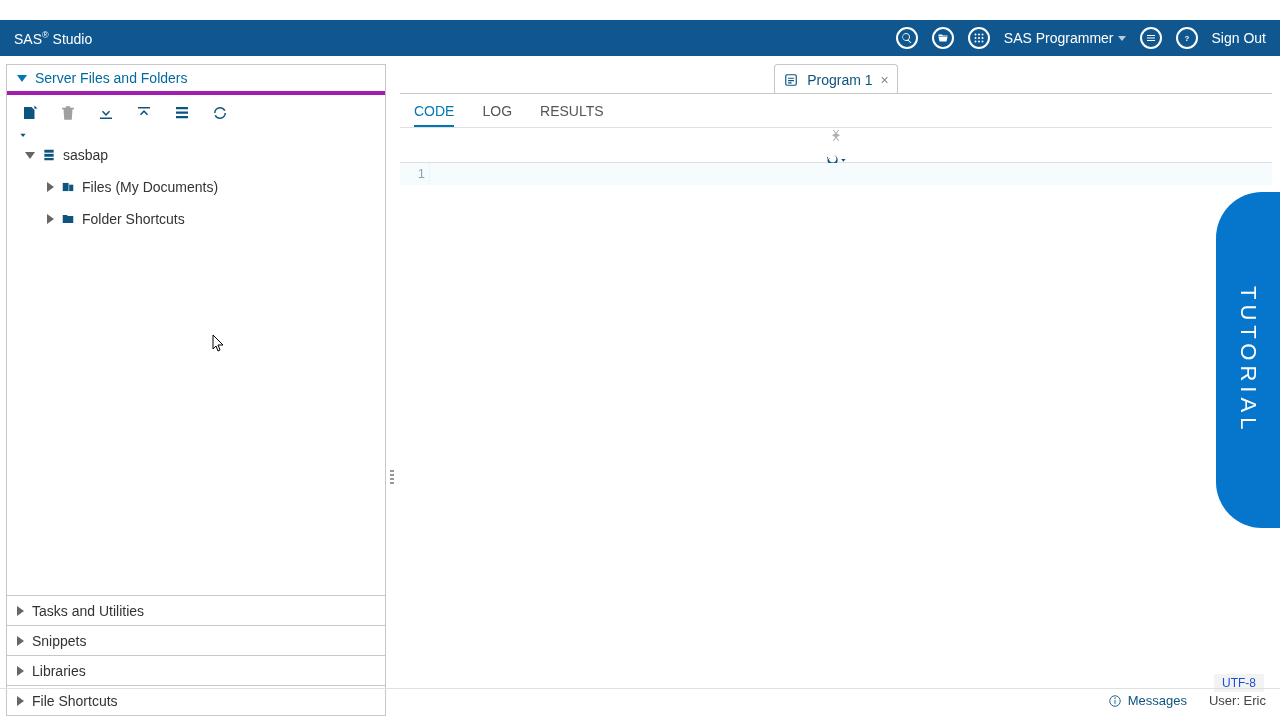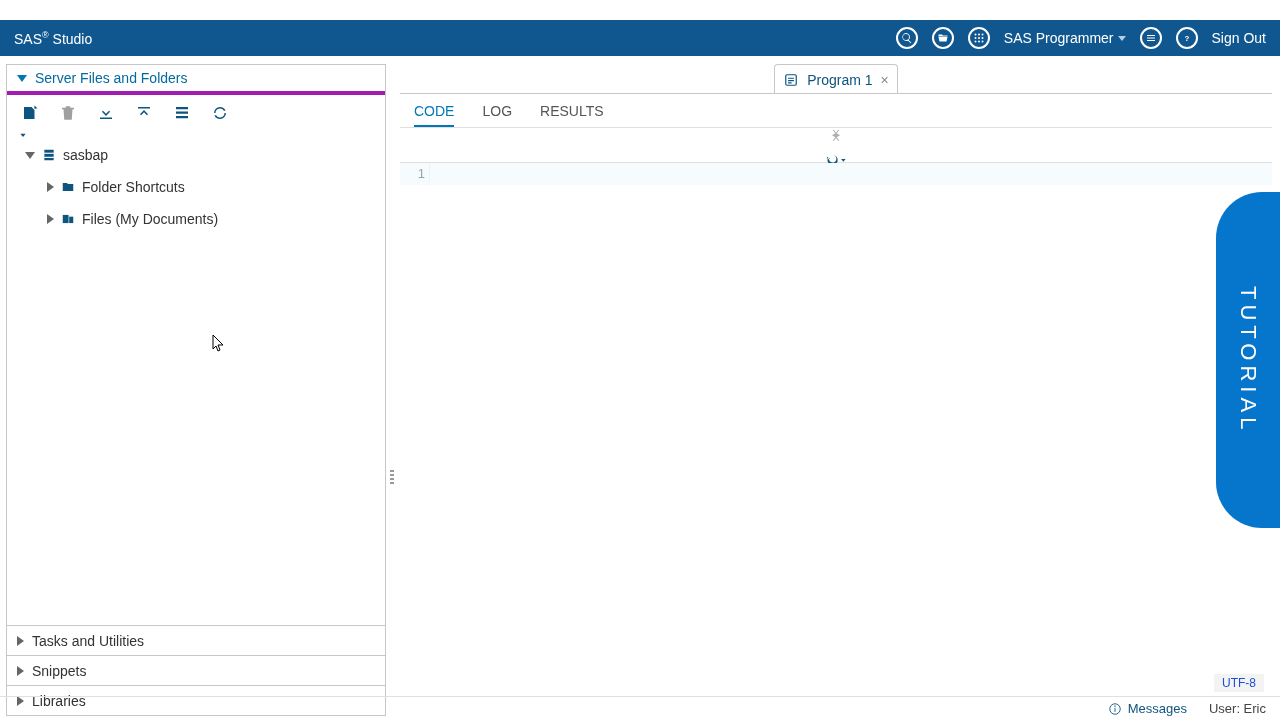--- a/index.html
+++ b/index.html
@@ -72,21 +72,21 @@
 
 
 .tutorial-tab {
   position: absolute; right: 0; top: 192px; width: 64px; height: 336px;
   background: #0675cc; color: #fff; border-top-left-radius: 46px; border-bottom-left-radius: 46px;
   display: flex; align-items: center; justify-content: center; cursor: pointer;
 }
 .tutorial-tab span { writing-mode: vertical-rl; font-size: 22px; letter-spacing: 5px; font-weight: 300; }
 
 
-.statusbar { position: absolute; bottom: 0; left: 0; right: 0; height: 24px; border-top: 1px solid #e0e0e0; display: flex; justify-content: flex-end; align-items: center; padding: 0 14px; gap: 22px; font-size: 13px; color: #444; margin-top: 16px; }
+.statusbar { position: absolute; bottom: 8px; left: 0; right: 0; height: 24px; border-top: 1px solid #e0e0e0; display: flex; justify-content: flex-end; align-items: center; padding: 0 14px; gap: 22px; font-size: 13px; color: #444; margin-top: 16px; }
 .statusbar .msg { display: flex; align-items: center; gap: 6px; cursor: pointer; color: #0d547e; }
 .statusbar .msg svg { width: 14px; height: 14px; fill: none; stroke: #0d547e; stroke-width: 1.5; }
 .encoding-chip { position: absolute; right: 16px; bottom: 28px; font-size: 12px; color: #1d4ed8; background: #f3f3f3; padding: 2px 8px; }
 
 
 .cursor-arrow { position: absolute; left: 212px; top: 334px; }
 .cursor-arrow svg { width: 14px; height: 18px; }
 </style>
 </head>
 <body>
@@ -193,46 +193,50 @@
             <rect x="4" y="3" width="16" height="5"></rect>
             <rect x="4" y="10" width="16" height="5"></rect>
             <rect x="4" y="17" width="16" height="4"></rect>
           </svg>
         <span>sasbap</span>
       </div>
       <div class="tree-children">
         <div class="tree-row">
           <span class="tree-tri closed"></span>
           <svg class="tree-ico" viewBox="0 0 24 24">
-              <path d="M3 5h7l2 2h9v12H3V5z"></path>
-            </svg>
-          <span>Folder Shortcuts</span>
-        </div>
-        <div class="tree-row">
-          <span class="tree-tri closed"></span>
-          <svg class="tree-ico" viewBox="0 0 24 24">
               <rect x="3" y="5" width="10" height="14"></rect>
               <rect x="14" y="8" width="7" height="11"></rect>
             </svg>
           <span>Files (My Documents)</span>
         </div>
+        <div class="tree-row">
+          <span class="tree-tri closed"></span>
+          <svg class="tree-ico" viewBox="0 0 24 24">
+              <path d="M3 5h7l2 2h9v12H3V5z"></path>
+            </svg>
+          <span>Folder Shortcuts</span>
+        </div>
       </div>
     </div>
     <div class="collapsed-panels">
       <div class="panel-hdr collapsed">
           <span class="tri"></span>
           <span>Tasks and Utilities</span>
         </div>
       <div class="panel-hdr collapsed">
           <span class="tri"></span>
           <span>Snippets</span>
         </div>
       <div class="panel-hdr collapsed">
           <span class="tri"></span>
           <span>Libraries</span>
+        </div>
+      <div class="panel-hdr collapsed">
+          <span class="tri"></span>
+          <span>File Shortcuts</span>
         </div>
     </div>
   </div>
 
   <div class="splitter">
     <div class="grip">
         <span></span>
         <span></span>
         <span></span>
         <span></span>

